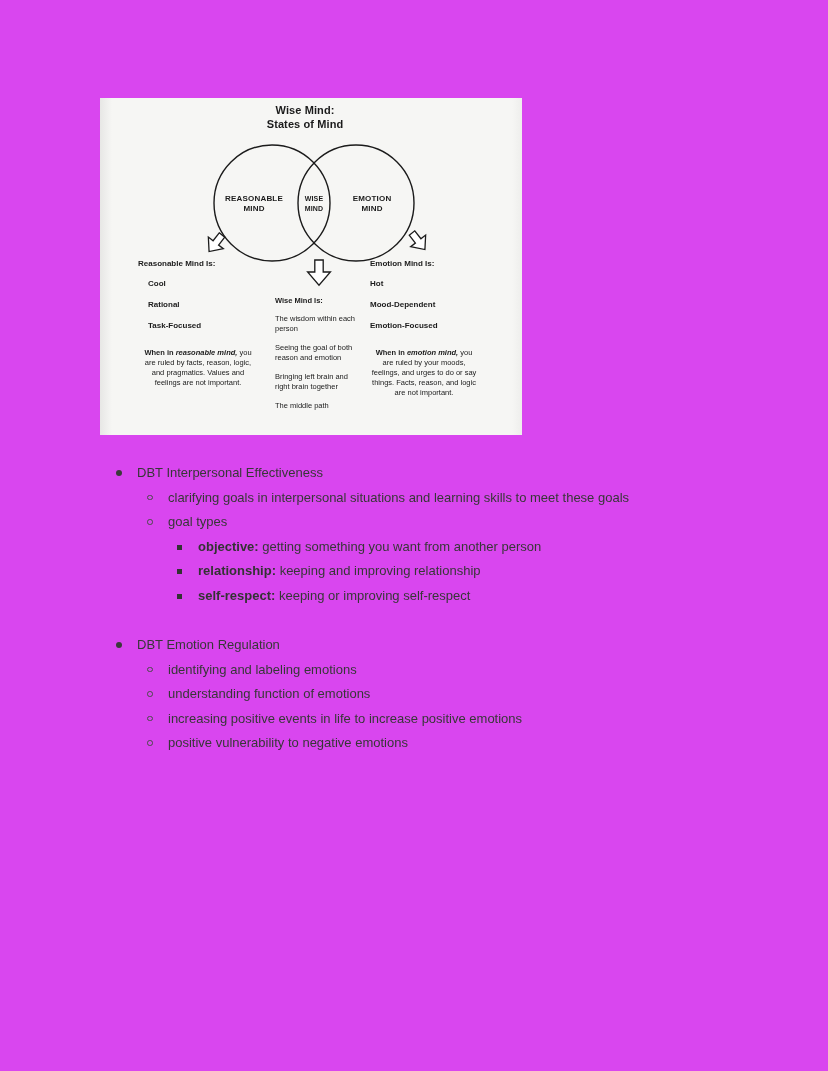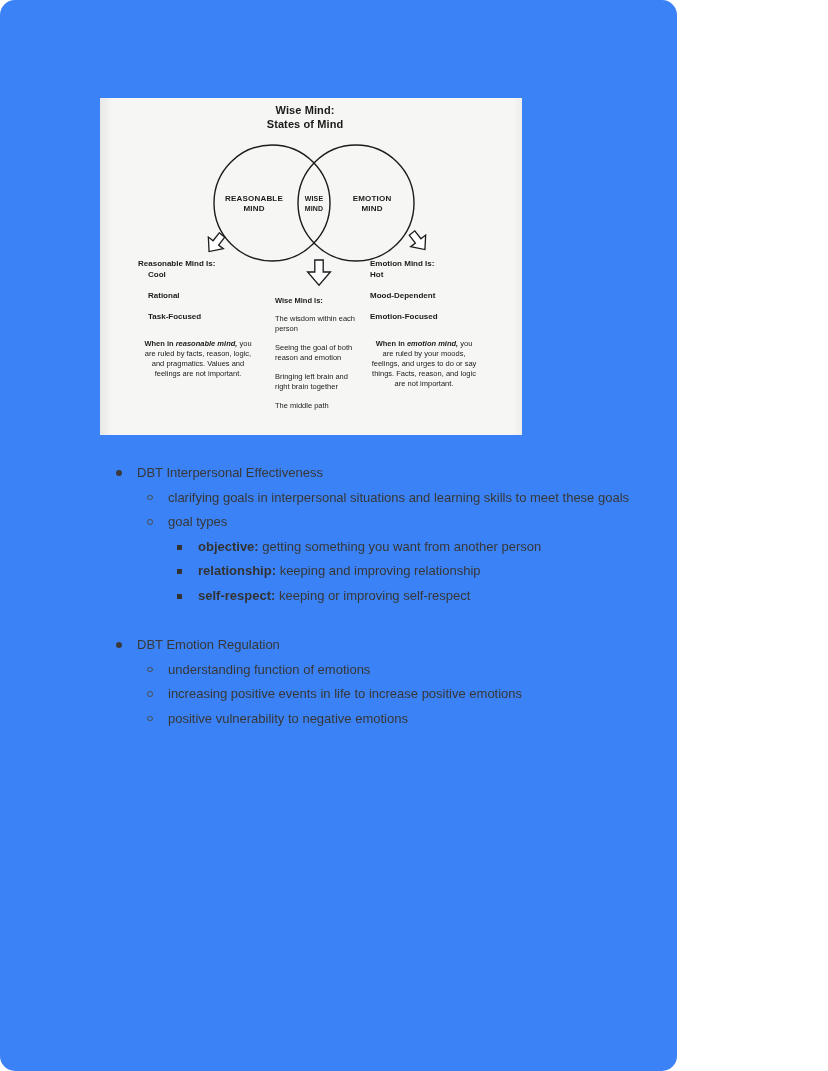--- a/index.html
+++ b/index.html
@@ -1,37 +1,37 @@
 <!DOCTYPE html>
 <html><head>
 <meta charset="utf-8">
 <style>
   * { margin:0; padding:0; box-sizing:border-box; }
   html,body { background:#ffffff; }
   body { font-family:"Liberation Sans","DejaVu Sans",sans-serif; }
-  .page { position:relative; width:677px; height:1071px; background:#3b82f6; overflow:hidden;border-radius:15px; }
+  .page { position:relative; width:828px; height:1071px; background:#d946ef; overflow:hidden; }
 
   
   .figure {
     position:absolute; left:100px; top:98px; width:422px; height:337px;
     background:linear-gradient(90deg,#e7e7e5 0px,#f6f6f4 12px,#f6f6f4 calc(100% - 10px),#eeeeec 100%);
     color:#1b1b1b;
   }
   .fig-title { position:absolute; top:5px; left:0; width:410px; text-align:center;
     font-size:11px; font-weight:bold; line-height:14px; letter-spacing:.1px; }
   .venn-svg { position:absolute; top:32px; left:0; display:block; }
   .vt { font-family:"Liberation Sans","DejaVu Sans",sans-serif; font-weight:bold; fill:#1b1b1b; }
   .vt-side { font-size:8px; letter-spacing:.2px; }
   .vt-mid  { font-size:7px; letter-spacing:.2px; }
 
   .fig-col { position:absolute; font-size:8px; line-height:10px; }
   .col-left  { left:38px;  top:161px; width:120px; }
   .col-mid   { left:175px; top:198px; width:86px; font-size:7.5px; }
   .col-right { left:270px; top:161px; width:108px; }
-  .fig-h { font-weight:bold; margin-bottom:1px; }
+  .fig-h { font-weight:bold; margin-bottom:10px; }
   .col-mid .fig-h { margin-bottom:8px; }
   .fig-item { font-weight:bold; margin-bottom:11px; }
   .col-left .fig-item { margin-left:10px; }
   .center-block { text-align:left; }
   .m-item { margin-bottom:9px; line-height:10px; }
   .fig-p { font-size:7.5px; line-height:10px; margin-top:17px; text-align:center; }
   .fig-p b { font-weight:bold; }
   .fig-p i { font-style:italic; }
 
   
@@ -147,20 +147,26 @@
     <div class="note-row lvl1 gap-top">
       <span class="bullet">
           <span class="disc"></span>
         </span>
       <span class="t">DBT Emotion Regulation</span>
     </div>
     <div class="note-row lvl2">
       <span class="bullet">
           <span class="circ"></span>
         </span>
+      <span class="t">identifying and labeling emotions</span>
+    </div>
+    <div class="note-row lvl2">
+      <span class="bullet">
+          <span class="circ"></span>
+        </span>
       <span class="t">understanding function of emotions</span>
     </div>
     <div class="note-row lvl2">
       <span class="bullet">
           <span class="circ"></span>
         </span>
       <span class="t">increasing positive events in life to increase positive emotions</span>
     </div>
     <div class="note-row lvl2">
       <span class="bullet">

